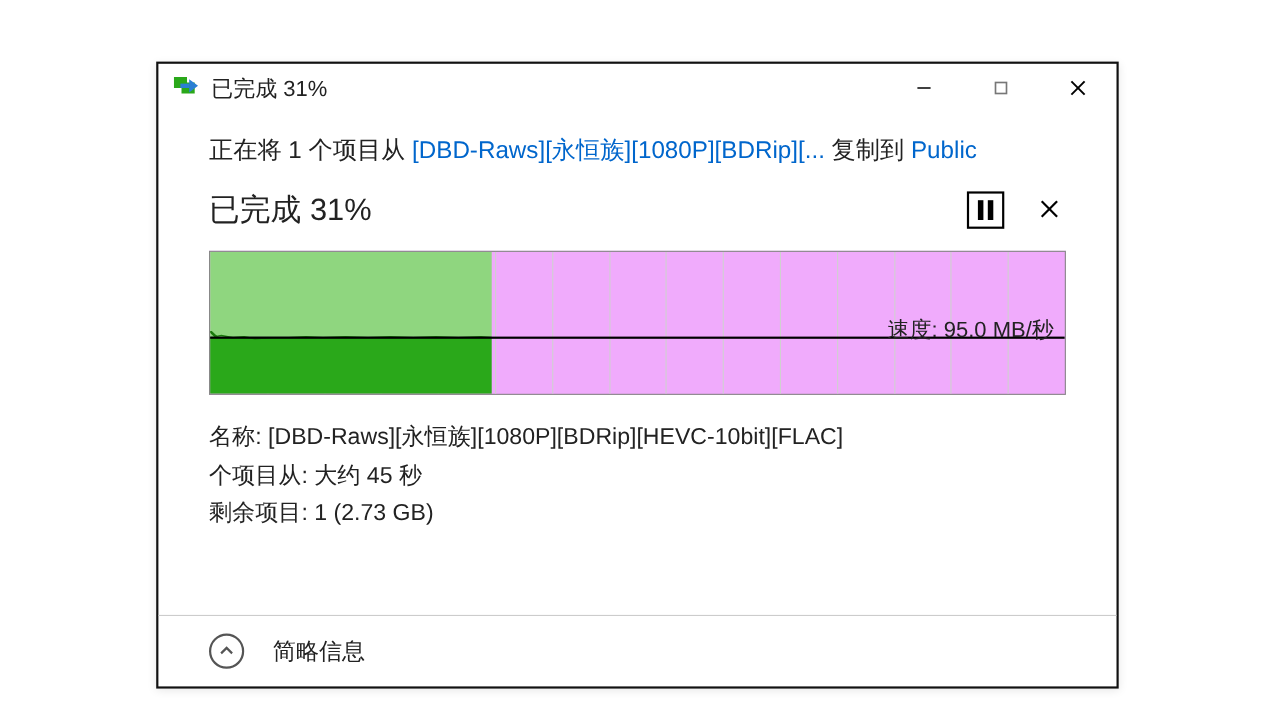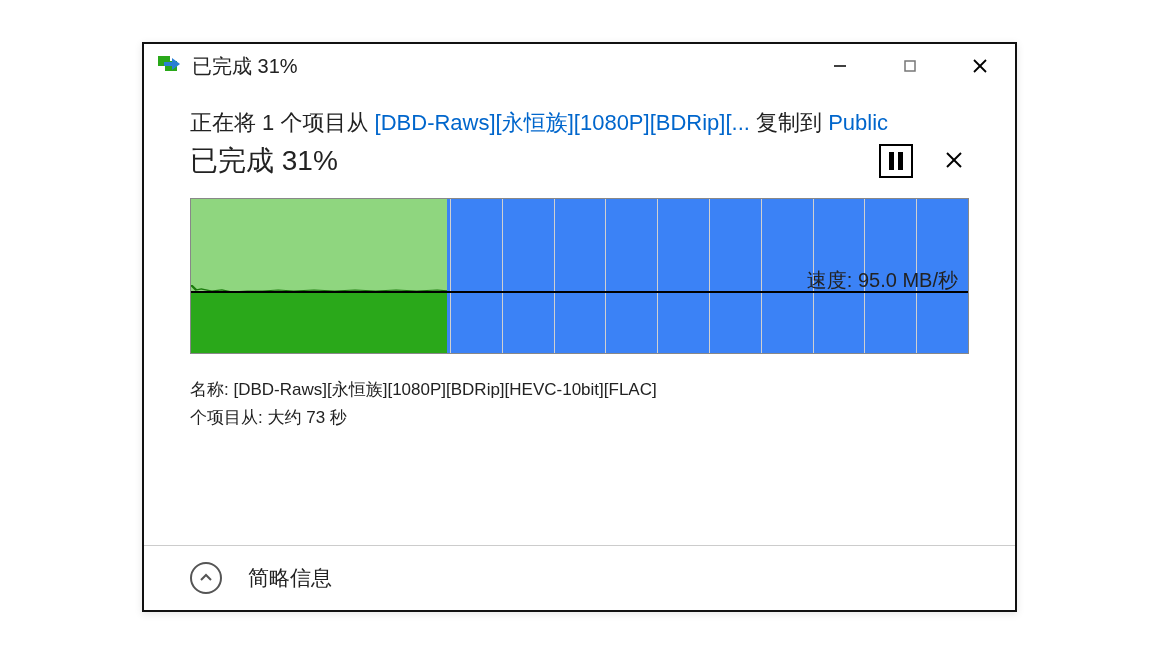--- a/index.html
+++ b/index.html
@@ -10,21 +10,21 @@
     body {
       font-family: "Microsoft YaHei", "Segoe UI", sans-serif;
       background: #fff;
       width: 1154px;
       height: 658px;
       position: relative;
     }
     .dialog {
       position: absolute;
       left: 142px;
-      top: 42px;
+      top: 56px;
       width: 875px;
       height: 570px;
       background: #fff;
       border: 2px solid #111;
       box-shadow: 0 2px 8px rgba(0,0,0,0.1);
       display: flex;
       flex-direction: column;
     }
     .titlebar {
       display: flex;
@@ -58,21 +58,21 @@
     .win-btn svg { display: block; }
     .content {
       padding: 20px 46px 10px 46px;
       flex: 1;
       display: flex;
       flex-direction: column;
     }
     .copy-line {
       font-size: 22px;
       color: #222;
-      margin-bottom: 4px;
+      margin-bottom: 20px;
       white-space: nowrap;
       overflow: hidden;
     }
     .copy-line .link {
       color: #0066cc;
       cursor: pointer;
     }
     .status-row {
       display: flex;
       align-items: center;
@@ -106,23 +106,23 @@
     }
     .cancel-x {
       font-size: 26px;
       cursor: pointer;
       width: 30px;
       text-align: center;
       color: #000;
     }
     .chart {
       border: 1.5px solid #888;
-      height: 156px;
+      height: 131px;
       position: relative;
-      background: #3b82f6;
+      background: #f0abfc;
       overflow: hidden;
     }
     .chart-grid {
       position: absolute;
       inset: 0;
     }
     .chart-vline {
       position: absolute;
       top: 0;
       bottom: 0;
@@ -165,21 +165,21 @@
       position: absolute;
       right: 10px;
       top: 44%;
       font-size: 20px;
       color: #222;
       z-index: 4;
       background: transparent;
     }
     .details {
       margin-top: 22px;
-      font-size: 17px;
+      font-size: 21px;
       color: #222;
       line-height: 1.65;
     }
     .footer {
       border-top: 1px solid #ccc;
       padding: 16px 46px;
       display: flex;
       align-items: center;
       gap: 26px;
     }
@@ -279,21 +279,24 @@
       </svg>
       <div class="chart-midline"></div>
       <div class="chart-speed-label">速度: 95.0 MB/秒</div>
     </div>
 
     <div class="details">
       <div>
         <span>名称: </span><span>[DBD-Raws][永恒族][1080P][BDRip][HEVC-10bit][FLAC]</span>
       </div>
       <div>
-        <span>个项目从: </span><span>大约 73 秒</span>
+        <span>个项目从: </span><span>大约 45 秒</span>
+      </div>
+      <div>
+        <span>剩余项目: </span><span>1 (2.73 GB)</span>
       </div>
     </div>
 
   </div>
 
   <div class="footer">
     <div class="collapse-btn">
       <svg width="16" height="16" viewBox="0 0 16 16">
         <polyline points="3,10 8,5 13,10" fill="none" stroke="#555" stroke-width="2"></polyline>
       </svg>

